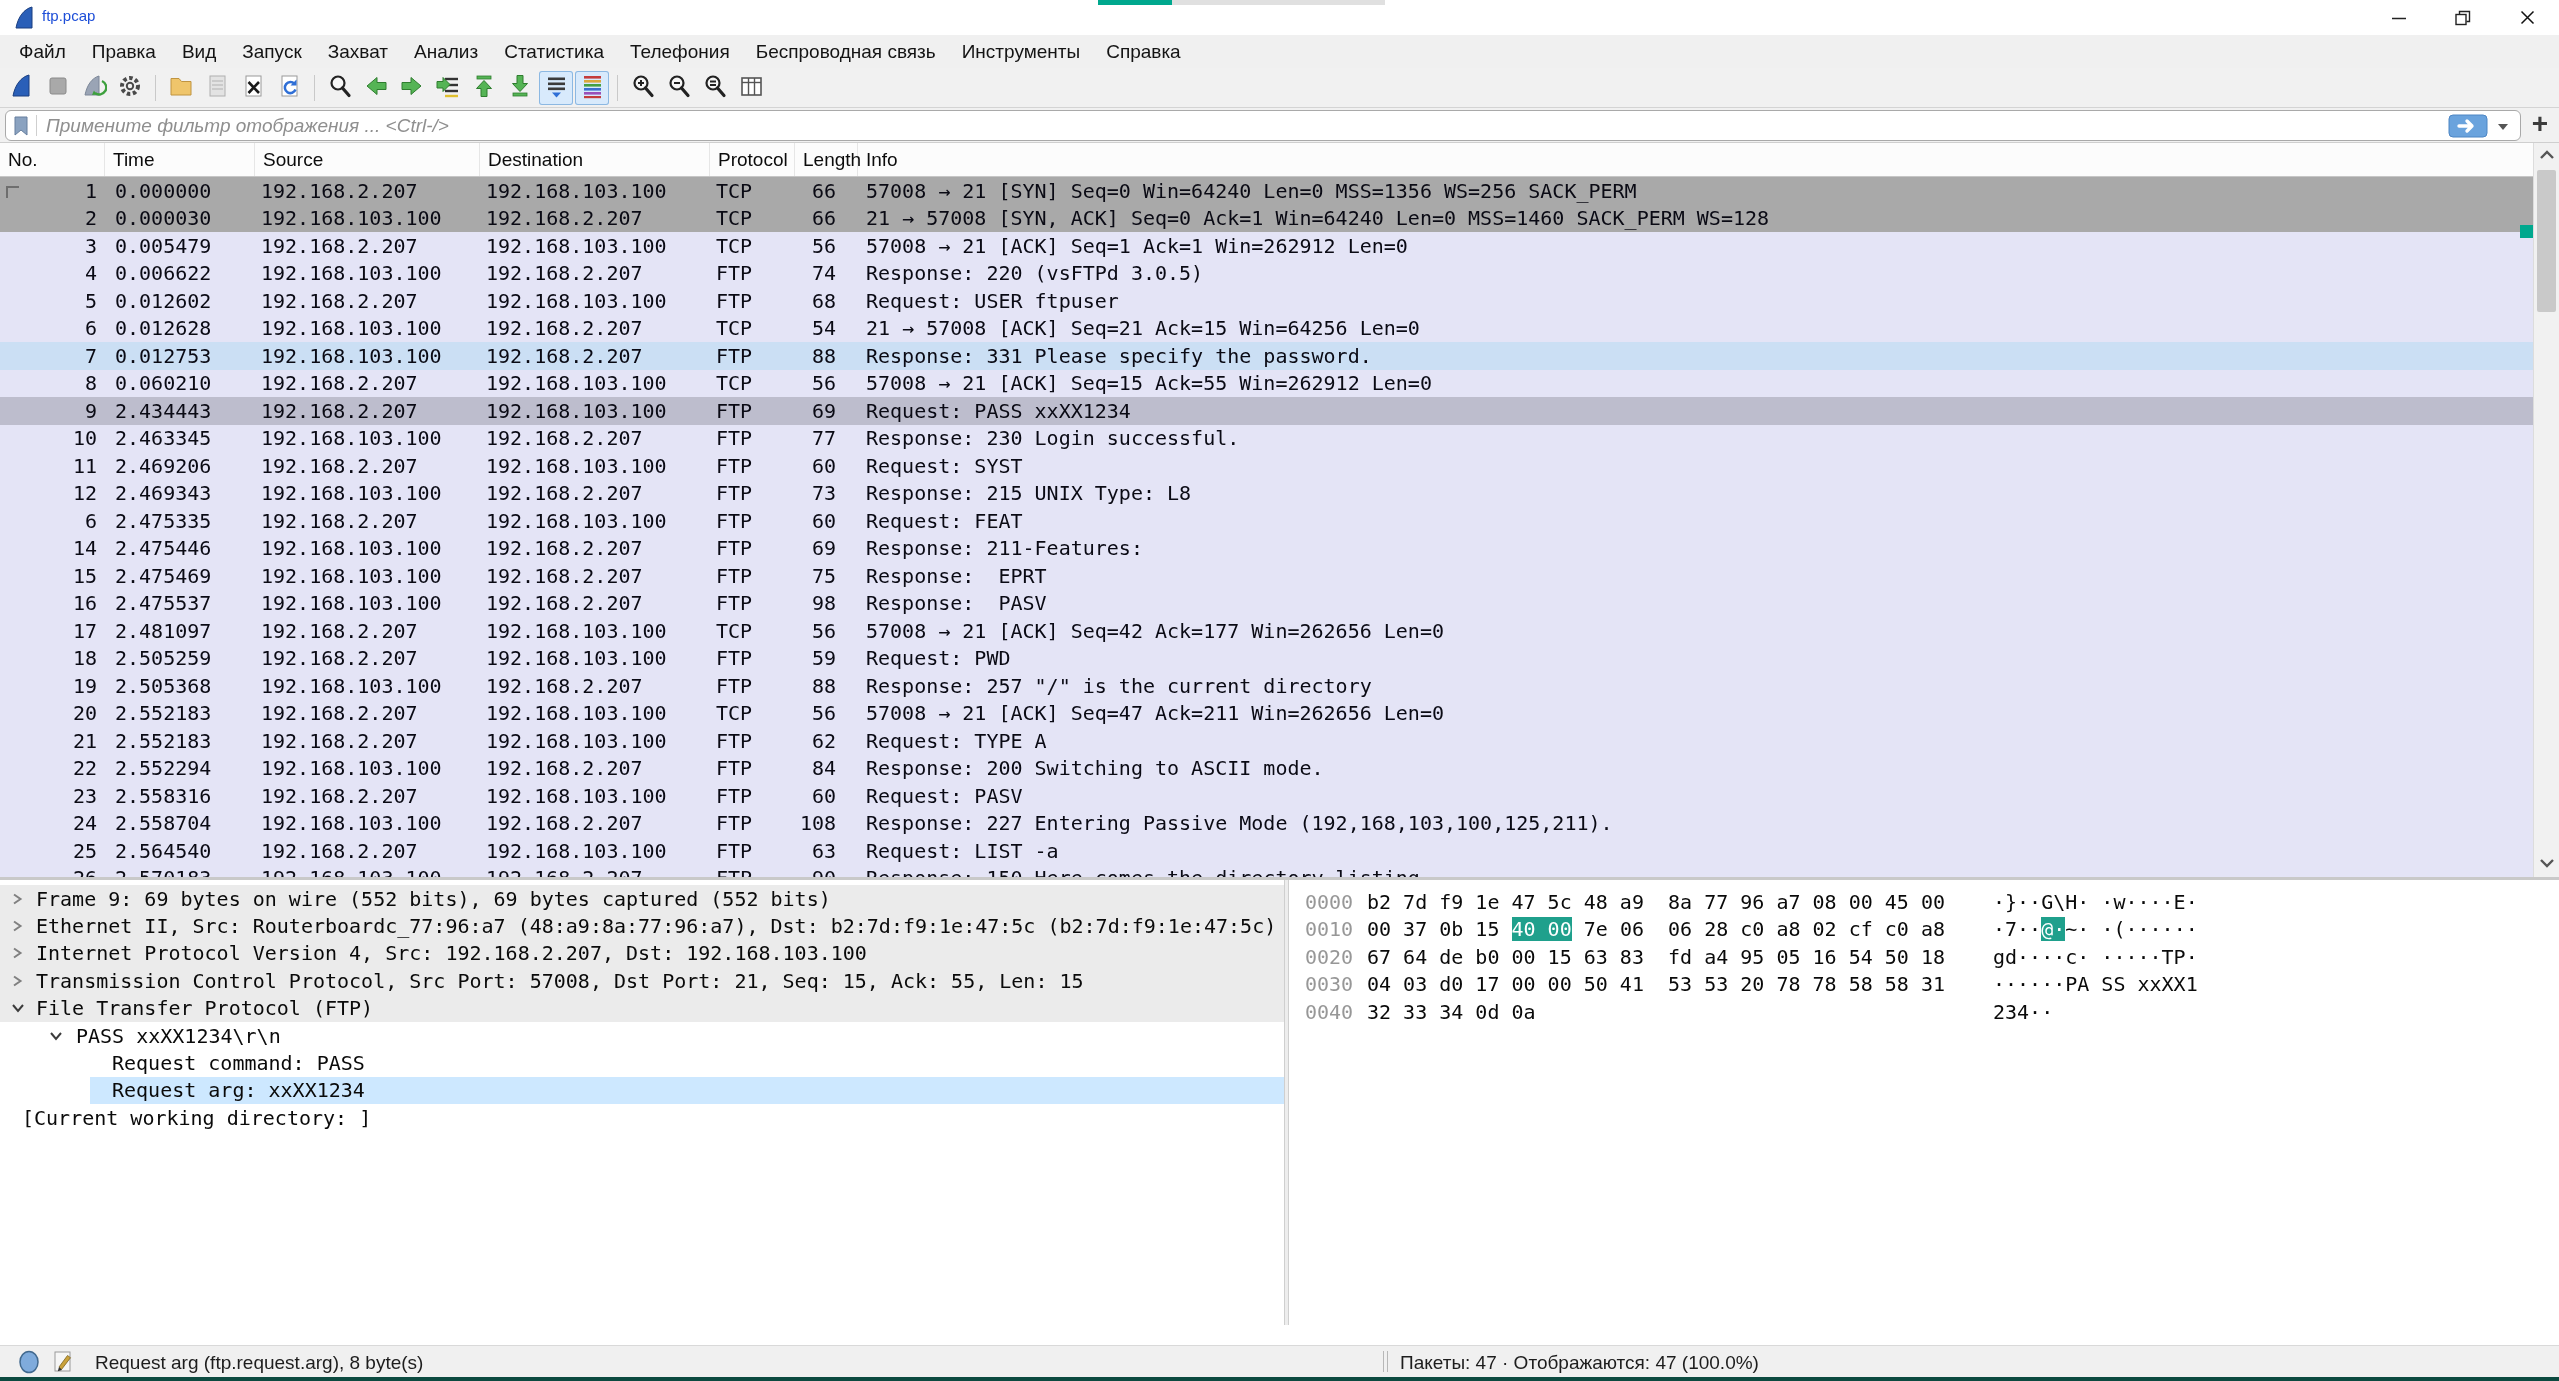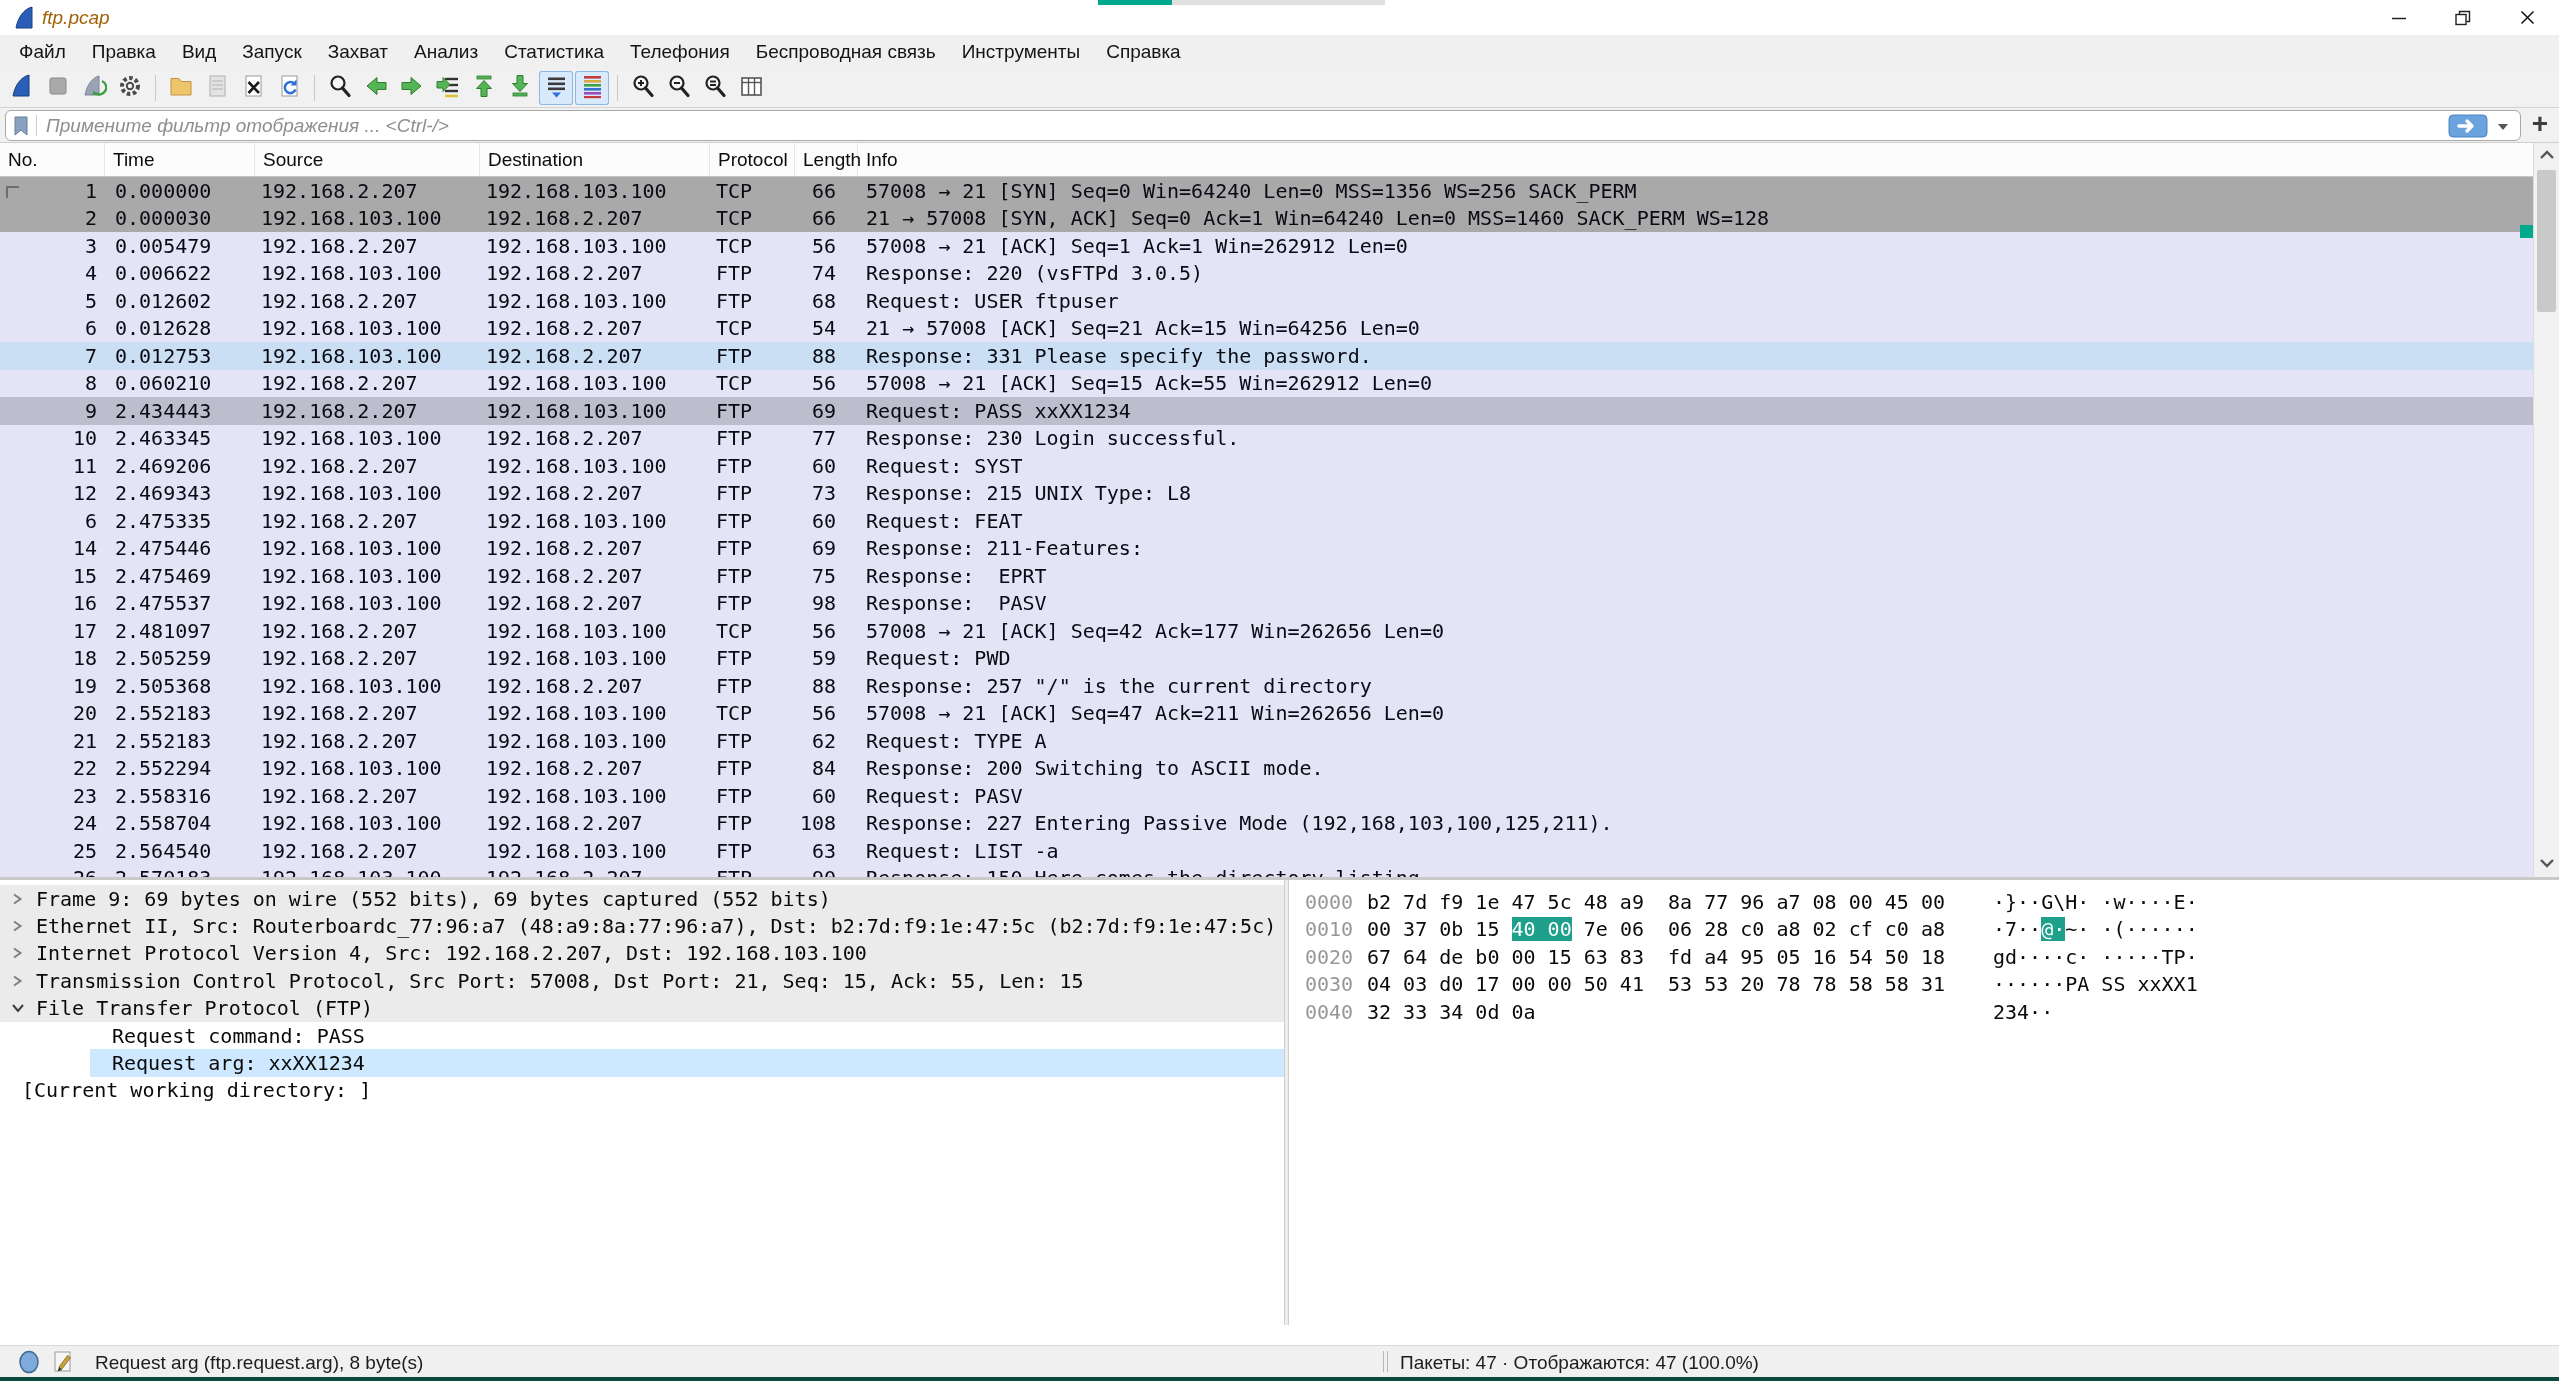--- a/index.html
+++ b/index.html
@@ -1,21 +1,21 @@
 <!DOCTYPE html>
 <html style="--accent_teal: #00a88e; --progress_gray: #e0e0e0; --row_gray: #a9a9a9; --row_lavender: #e4e4f6; --row_blue: #cbdff4; --row_selected: #bdbdcd; --details_gray: #ebebeb; --details_selected: #cde8ff; --hex_highlight: #1fa08c; --toolbar_active_bg: #d8eafc; --toolbar_active_border: #8cb8e2; --statusbar_line: #0c4a40; --filter_apply_blue: #6aa3dd;"><head>
 <meta charset="utf-8">
 <style>
   html,body{margin:0;padding:0;background:#dcdcdc;}
   #root{position:relative;width:2559px;height:1381px;background:#fff;overflow:hidden;
         font-family:"Liberation Sans",sans-serif;color:#111;}
   
   .titlebar{position:absolute;left:0;top:0;right:0;height:35px;background:#ffffff;}
   .app-icon{position:absolute;left:12px;top:5px;}
-  .win-title{position:absolute;left:42px;top:7px;font-size:19px;color:#a16207;font-style:italic;}
+  .win-title{position:absolute;left:42px;top:7px;font-size:15px;color:#1d4ed8;}
   .winbtn{position:absolute;top:0;width:64px;height:35px;display:flex;align-items:center;justify-content:center;}
   .winbtn-close{right:0;} .winbtn-restore{right:64px;} .winbtn-min{right:128px;}
   .progress-teal{position:absolute;top:0;left:1098px;width:74px;height:5px;background:var(--accent_teal);}
   .progress-gray{position:absolute;top:0;left:1172px;width:213px;height:5px;background:var(--progress_gray);}
   
   .menubar{position:absolute;left:0;top:35px;right:0;height:33px;background:#f0f0f0;display:flex;align-items:center;padding-left:6px;}
   .menu-item{padding:14px 13px;height:33px;display:flex;align-items:center;font-size:19px;color:#141414;}
   
   .toolbar{position:absolute;left:0;top:68px;right:0;height:40px;background:#f1f1f1;border-bottom:1px solid #d4d4d4;
            display:flex;align-items:center;padding-left:4px;box-sizing:border-box;}
@@ -350,20 +350,23 @@
           </svg></span><span class="d-text" style="left: 36px;">Ethernet II, Src: Routerboardc_77:96:a7 (48:a9:8a:77:96:a7), Dst: b2:7d:f9:1e:47:5c (b2:7d:f9:1e:47:5c)</span></div>
       <div class="d-line bg-gray"><span class="d-chev" style="left: 10px;"><svg width="14" height="16" viewBox="0 0 14 16">
             <path d="M4 3.5 l6.5 4.5 -6.5 4.5" fill="none" stroke="#808080" stroke-width="2"></path>
           </svg></span><span class="d-text" style="left: 36px;">Internet Protocol Version 4, Src: 192.168.2.207, Dst: 192.168.103.100</span></div>
       <div class="d-line bg-gray"><span class="d-chev" style="left: 10px;"><svg width="14" height="16" viewBox="0 0 14 16">
             <path d="M4 3.5 l6.5 4.5 -6.5 4.5" fill="none" stroke="#808080" stroke-width="2"></path>
           </svg></span><span class="d-text" style="left: 36px;">Transmission Control Protocol, Src Port: 57008, Dst Port: 21, Seq: 15, Ack: 55, Len: 15</span></div>
       <div class="d-line bg-gray"><span class="d-chev" style="left: 10px;"><svg width="16" height="14" viewBox="0 0 16 14">
             <path d="M3 4 l5 6 5 -6" fill="none" stroke="#3c3c3c" stroke-width="2"></path>
           </svg></span><span class="d-text" style="left: 36px;">File Transfer Protocol (FTP)</span></div>
+      <div class="d-line"><span class="d-chev" style="left: 48px;"><svg width="16" height="14" viewBox="0 0 16 14">
+            <path d="M3 4 l5 6 5 -6" fill="none" stroke="#3c3c3c" stroke-width="2"></path>
+          </svg></span><span class="d-text" style="left: 76px;">PASS xxXX1234\r\n</span></div>
       <div class="d-line"><span class="d-text" style="left: 112px;">Request command: PASS</span></div>
       <div class="d-line"><div class="d-selbar"></div><span class="d-text" style="left: 112px;">Request arg: xxXX1234</span></div>
       <div class="d-line"><span class="d-text" style="left: 22px;">[Current working directory: ]</span></div>
     </div>
   <div class="splitter"></div>
 
   <div class="hex-pane" id="hex-pane">
       <div class="h-row"><span class="h-off">0000</span><span class="h-hex">b2 7d f9 1e 47 5c 48 a9  8a 77 96 a7 08 00 45 00</span><span class="h-asc">·}··G\H· ·w····E·</span></div>
       <div class="h-row"><span class="h-off">0010</span><span class="h-hex">00 37 0b 15 <span class="hl">40 00</span> 7e 06  06 28 c0 a8 02 cf c0 a8</span><span class="h-asc">·7··<span class="hl">@·</span>~· ·(······</span></div>
       <div class="h-row"><span class="h-off">0020</span><span class="h-hex">67 64 de b0 00 15 63 83  fd a4 95 05 16 54 50 18</span><span class="h-asc">gd····c· ·····TP·</span></div>

